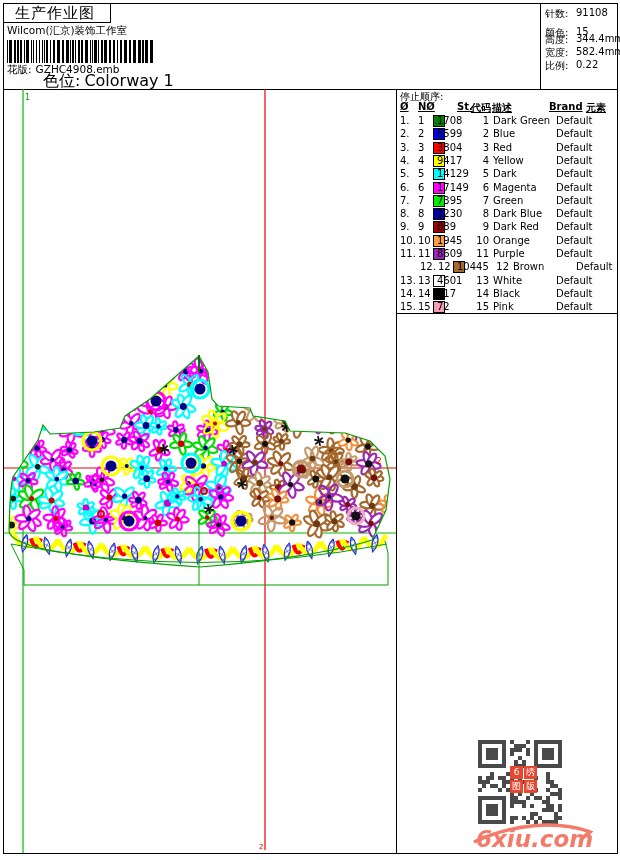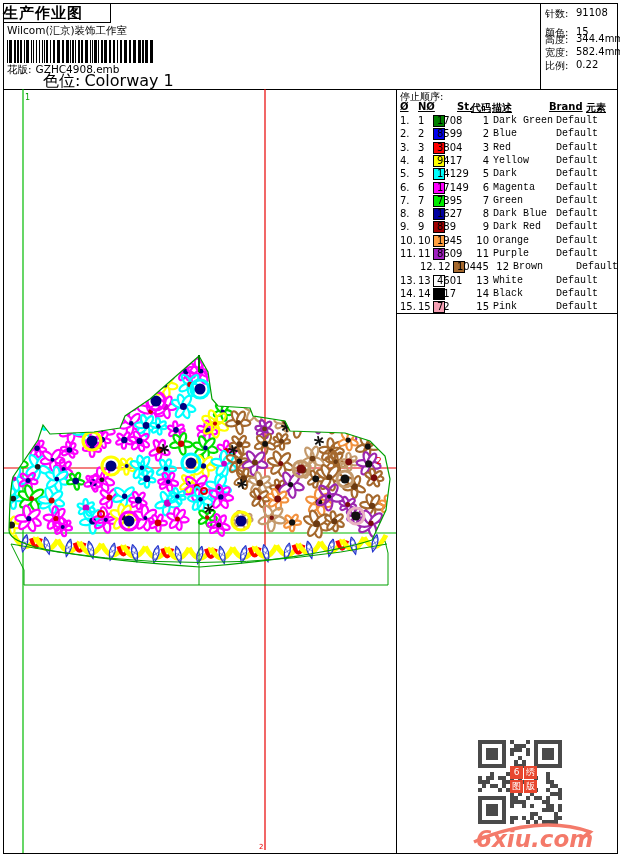--- a/index.html
+++ b/index.html
@@ -4,21 +4,21 @@
 <style>
   html,body{margin:0;padding:0;}
   body{width:620px;height:860px;position:relative;background:#fff;
        font-family:"DejaVu Sans","Liberation Sans",sans-serif;color:#000;overflow:hidden;}
   .abs{position:absolute;}
   
   #page-frame{left:3px;top:3px;width:613px;height:849px;border:1px solid #000;}
   
   #header{left:3px;top:3px;width:614px;height:86px;border-bottom:1px solid #000;}
   #title-cell{left:0;top:0;width:107px;height:19px;border-right:1px solid #000;border-bottom:1px solid #000;}
-  #page-title{left:0;top:1px;font-size:15px;font-weight:bold;letter-spacing:1px;}
+  #page-title{left:12px;top:1px;font-size:15px;font-weight:normal;letter-spacing:1px;}
   #studio{left:4px;top:21px;font-size:10.5px;}
   #barcode{left:4px;top:37px;}
   #pattern-line{left:4px;top:60px;font-size:10.5px;}
   #colorway-line{left:4px;top:68px;font-size:16px;margin-left:36px;}
   .pair span{margin-right:4px;}
   
   #info-box{left:540px;top:3px;width:77px;height:86px;border-left:1px solid #000;font-size:10px;}
   .info-row{position:absolute;left:4px;white-space:nowrap;}
   .info-row .val{position:absolute;left:31px;white-space:nowrap;}
   
@@ -26,22 +26,22 @@
   #tbl-caption{left:3px;top:1px;}
   .th{position:absolute;top:12px;font-weight:bold;text-decoration:underline;white-space:nowrap;}
   #tbl-rows{left:0;top:25px;width:221px;height:200px;}
   .trow{position:absolute;left:0;width:221px;height:13.3px;}
   .trow .c{position:absolute;top:0;line-height:13px;white-space:nowrap;}
   .c.seq{left:3px;}
   .c.n{left:21px;}
   .sw{position:absolute;left:36px;top:1px;width:10px;height:10px;border:1px solid #000;}
   .c.st{left:40px;width:37px;text-align:left;}
   .c.code{left:79px;width:13px;text-align:right;}
-  .c.desc{left:96px;font-family:Liberation Mono, monospace;}
-  .c.brand{left:159px;font-family:Liberation Mono, monospace;}
+  .c.desc{left:96px;}
+  .c.brand{left:159px;}
   #tbl-bottom{left:0;top:224px;width:221px;height:1px;background:#000;}
   
   #design-svg{left:4px;top:89px;}
   
   #qr{left:478px;top:740px;}
   #stamp{left:510px;top:766px;width:29px;height:29px;display:grid;grid-template-columns:13px 13px;grid-template-rows:13px 13px;gap:1px;}
   #stamp .cell{background:#e8472f;color:#fff;font-size:9px;line-height:13px;text-align:center;}
   #sitewm{left:472px;top:818px;}
 </style>
 </head>
@@ -183,21 +183,21 @@
         <span class="sw" style="background: rgb(0, 238, 0);"></span>
         <span class="c st">7395</span>
         <span class="c code">7</span>
         <span class="c desc">Green</span>
         <span class="c brand">Default</span>
       </div>
       <div class="trow" style="top: 93.1px;">
         <span class="c seq">8.</span>
         <span class="c n">8</span>
         <span class="sw" style="background: rgb(0, 0, 160);"></span>
-        <span class="c st">1627</span>
+        <span class="c st">1230</span>
         <span class="c code">8</span>
         <span class="c desc">Dark Blue</span>
         <span class="c brand">Default</span>
       </div>
       <div class="trow" style="top: 106.4px;">
         <span class="c seq">9.</span>
         <span class="c n">9</span>
         <span class="sw" style="background: rgb(160, 0, 0);"></span>
         <span class="c st">889</span>
         <span class="c code">9</span>

